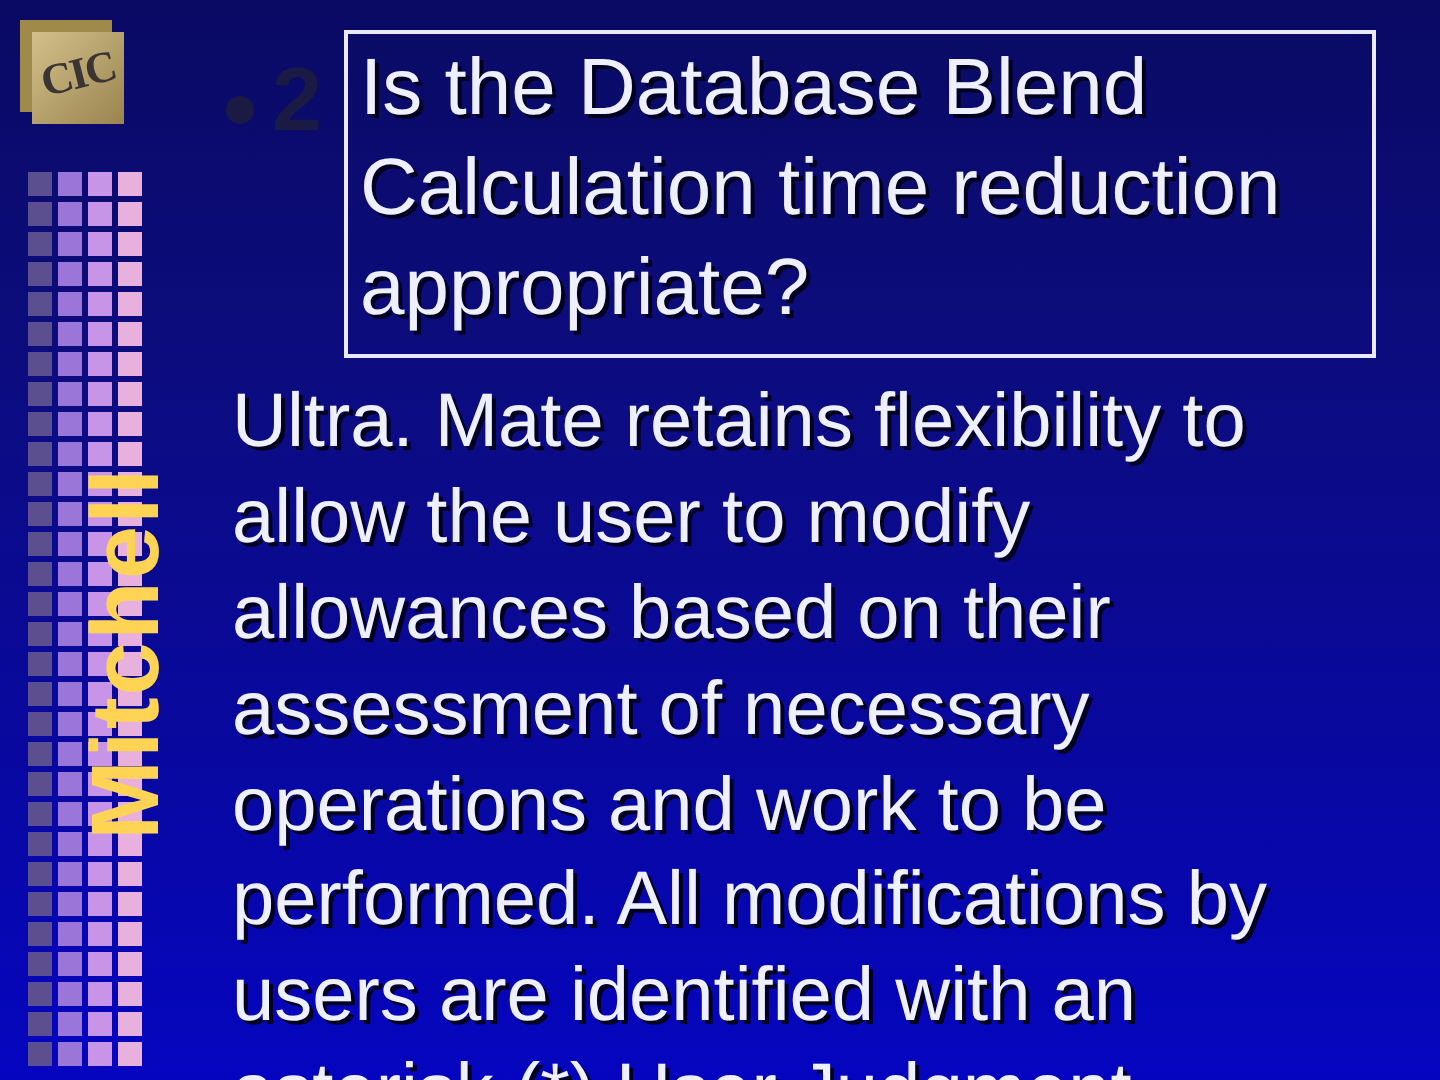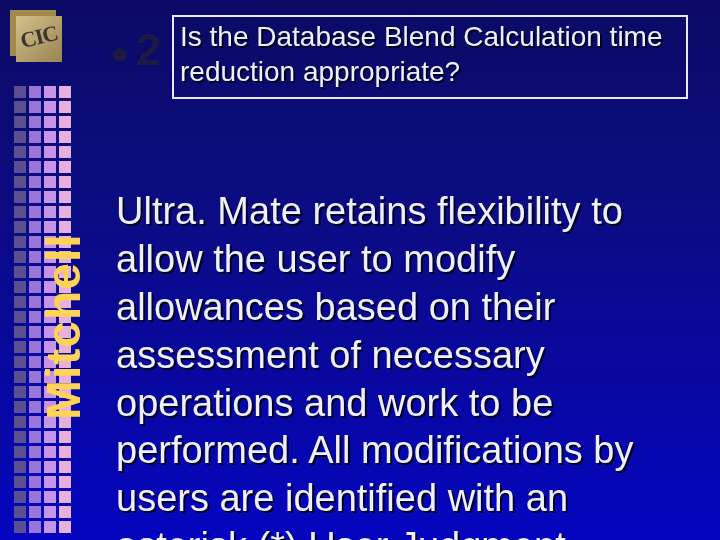--- a/index.html
+++ b/index.html
@@ -109,21 +109,21 @@
   .title-box {
     position: absolute;
     left: 172px;
     top: 15px;
     width: 516px;
     padding: 2px 6px 8px 6px;
     border: 2px solid #e9e9ff;
     box-sizing: border-box;
   }
   .title-text {
-    font-size: 28px;
+    font-size: 40px;
     line-height: 1.25;
     font-weight: 400;
   }
   
   .body-text {
     position: absolute;
     left: 116px;
     top: 188px;
     width: 580px;
     font-size: 38px;

